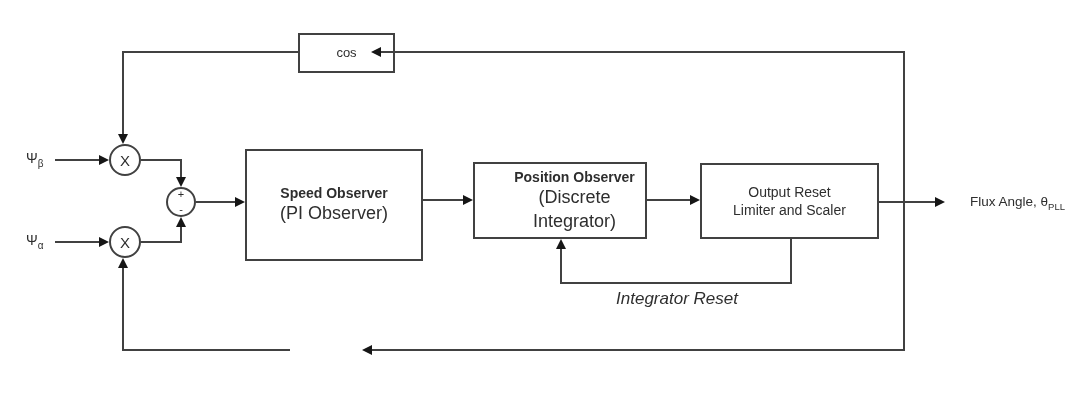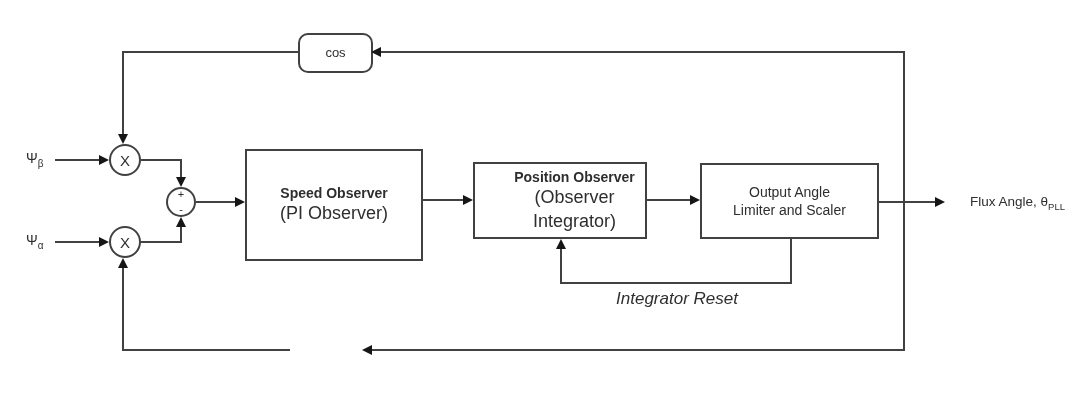--- a/index.html
+++ b/index.html
@@ -74,37 +74,37 @@
   <div class="lbl" style="left:26px; top:232px;">
     <span>Ψ</span><sub>α</sub>
   </div>
 
   <div class="lbl" style="left:952px; top:194px; font-size:13.5px;margin-left:18px;">
     <span>Flux Angle, θ</span><sub style="font-size:9.5px;">PLL</sub>
   </div>
 
   <div class="lbl italic" style="left:597px; top:289px; width:160px; text-align:center;">Integrator Reset</div>
 
-  <div class="block" style="left:298px; top:33px; width:75px; height:40px;border-radius:10px;">
+  <div class="block" style="left:298px; top:33px; width:97px; height:40px;">
     <span class="small">cos</span>
   </div>
 
 
   <div class="block" style="left:245px; top:149px; width:178px; height:112px;">
     <span class="t1">Speed Observer</span>
     <span class="t2">(PI Observer)</span>
   </div>
 
   <div class="block" style="left:473px; top:162px; width:174px; height:77px;padding-left:29px;">
     <span class="t1">Position Observer</span>
-    <span class="t2">(Observer Integrator)</span>
+    <span class="t2">(Discrete Integrator)</span>
   </div>
 
   <div class="block" style="left:700px; top:163px; width:179px; height:76px;">
-    <span class="t1r">Output Angle</span>
+    <span class="t1r">Output Reset</span>
     <span class="t1r">Limiter and Scaler</span>
   </div>
 
   <div class="circle mult" style="left:109px; top:144px;">
     <span>X</span>
   </div>
   <div class="circle mult" style="left:109px; top:226px;">
     <span>X</span>
   </div>
   <div class="circle sum" style="left:166px; top:187px;">

